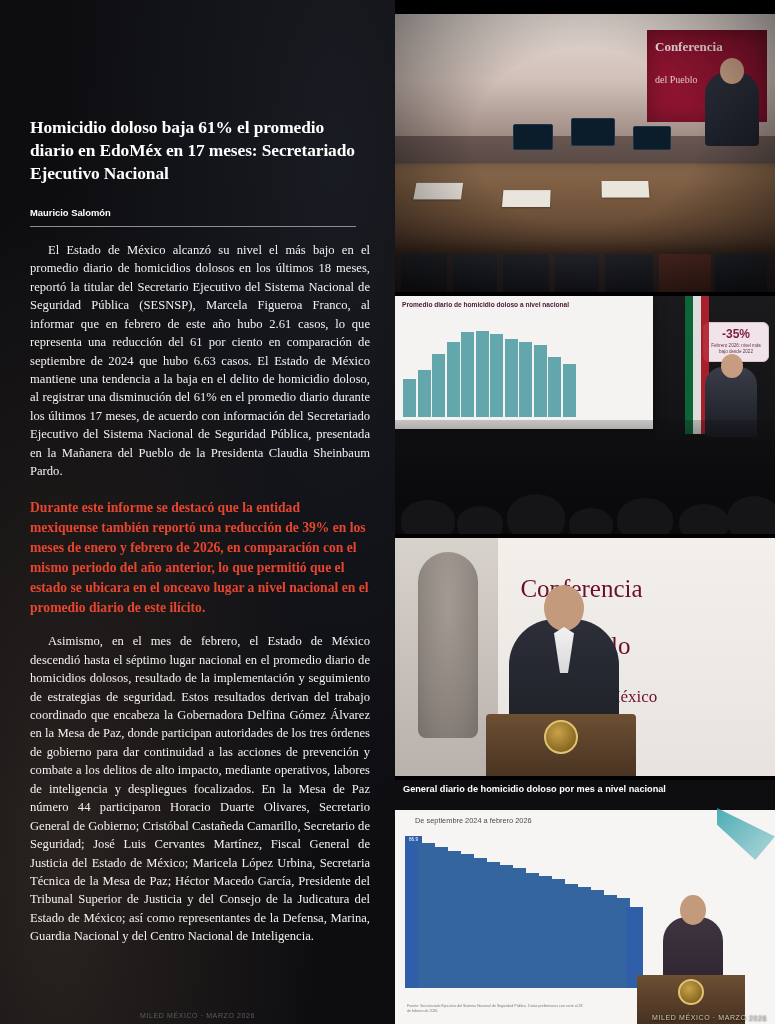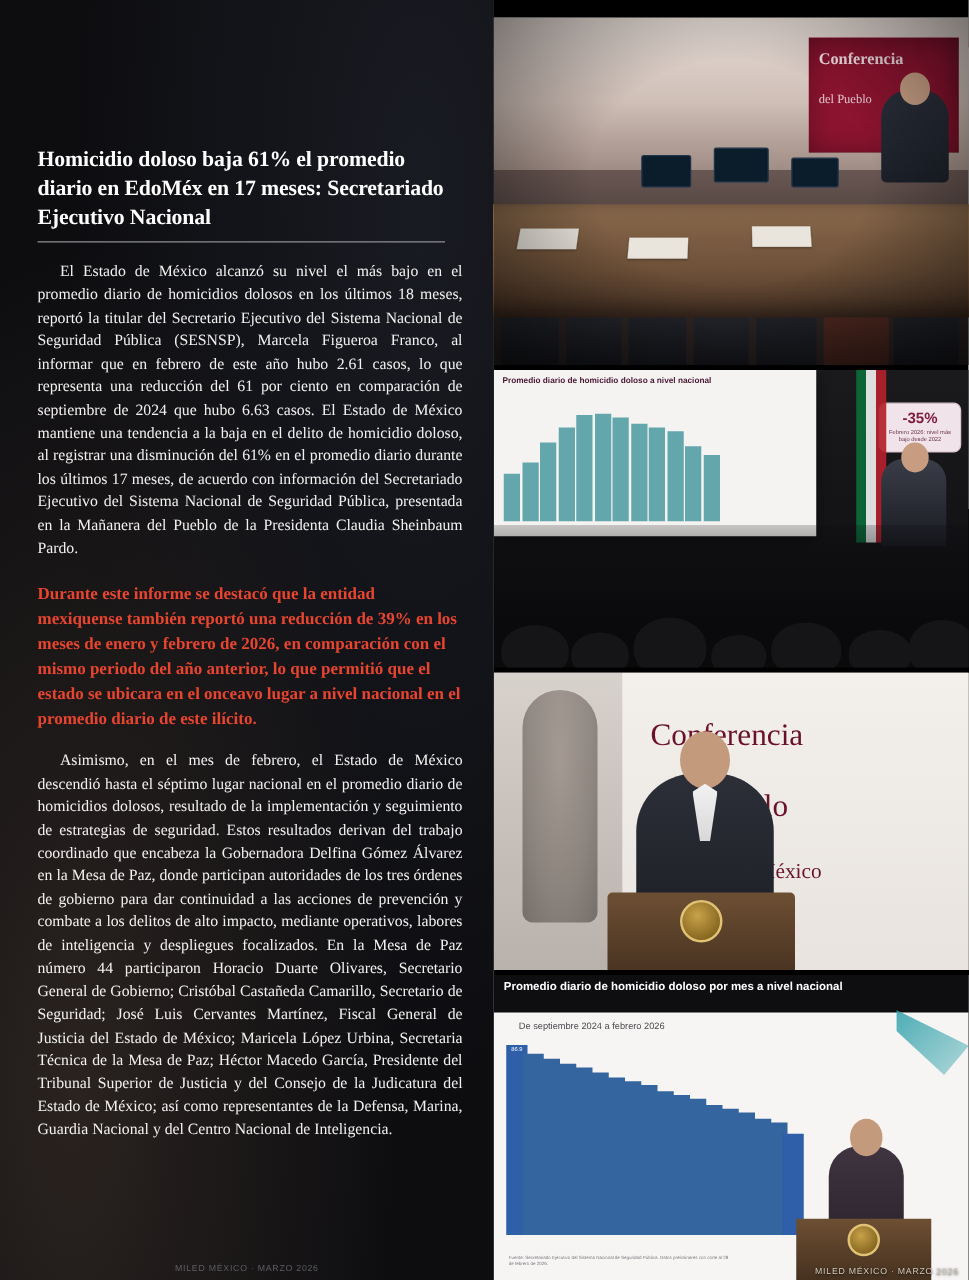--- a/index.html
+++ b/index.html
@@ -408,20 +408,21 @@
   }
 </style>
 </head>
 <body>
 
 <div id="page">
 
   <div class="article-col">
     <div class="article-pad">
       <h1 class="headline">Homicidio doloso baja 61% el promedio diario en EdoMéx en 17 meses: Secretariado Ejecutivo Nacional</h1>
+      <div class="byline">Mauricio Salomón</div>
       <div class="byline-rule"></div>
       <p class="body-text indent">El Estado de México alcanzó su nivel el más bajo en el promedio diario de homicidios dolosos en los últimos 18 meses, reportó la titular del Secretario Ejecutivo del Sistema Nacional de Seguridad Pública (SESNSP), Marcela Figueroa Franco, al informar que en febrero de este año hubo 2.61 casos, lo que representa una reducción del 61 por ciento en comparación de septiembre de 2024 que hubo 6.63 casos.  El Estado de México mantiene una tendencia a la baja en el delito de homicidio doloso, al registrar una disminución del 61% en el promedio diario durante los últimos 17 meses, de acuerdo con información del Secretariado Ejecutivo del Sistema Nacional de Seguridad Pública, presentada en la Mañanera del Pueblo de la Presidenta Claudia Sheinbaum Pardo.</p>
       <p class="pull"> Durante este informe se destacó que la entidad mexiquense también reportó una reducción de 39% en los meses de enero y febrero de 2026, en comparación con el mismo periodo del año anterior, lo que permitió que el estado se ubicara en el onceavo lugar a nivel nacional en el promedio diario de este ilícito.</p>
       <p class="body-text indent">Asimismo, en el mes de febrero, el Estado de México descendió hasta el séptimo lugar nacional en el promedio diario de homicidios dolosos, resultado de la implementación y seguimiento de estrategias de seguridad. Estos resultados derivan del trabajo coordinado que encabeza la Gobernadora Delfina Gómez Álvarez en la Mesa de Paz, donde participan autoridades de los tres órdenes de gobierno para dar continuidad a las acciones de prevención y combate a los delitos de alto impacto, mediante operativos, labores de inteligencia y despliegues focalizados. En la Mesa de Paz número 44 participaron Horacio Duarte Olivares, Secretario General de Gobierno; Cristóbal Castañeda Camarillo, Secretario de Seguridad; José Luis Cervantes Martínez, Fiscal General de Justicia del Estado de México; Maricela López Urbina, Secretaria Técnica de la Mesa de Paz; Héctor Macedo García, Presidente del Tribunal Superior de Justicia y del Consejo de la Judicatura del Estado de México; así como representantes de la Defensa, Marina, Guardia Nacional y del Centro Nacional de Inteligencia.</p>
     </div>
     <div class="article-folio">MILED MÉXICO · MARZO 2026</div>
   </div>
 
   <div class="masthead">
     <div class="masthead-inner">
@@ -518,21 +519,21 @@
         </div>
         <div class="p3-lectern">
           <div class="p3-seal"></div>
         </div>
       </div>
     </div>
 
     <div class="photo" id="photo4">
       <div class="p4">
         <div class="p4-head"></div>
-        <div class="p4-title">Promedio diario de homicidio doloso por mes a nivel nacional</div>
+        <div class="p4-title">General diario de homicidio doloso por mes a nivel nacional</div>
         <div class="p4-sub">De septiembre 2024 a febrero 2026</div>
 
         <div class="p4-plot">
           <div class="p4-step" style="left:0px;   height:96%; background:#2f5fa8;">
               <div class="p4-steplabel" style="top:1px; position:absolute;">86.9</div>
             </div>
           <div class="p4-step" style="left:13px;  height:92%; background:#34659f;"></div>
           <div class="p4-step" style="left:26px;  height:89%; background:#34659f;"></div>
           <div class="p4-step" style="left:39px;  height:87%; background:#34659f;"></div>
           <div class="p4-step" style="left:52px;  height:85%; background:#34659f;"></div>

